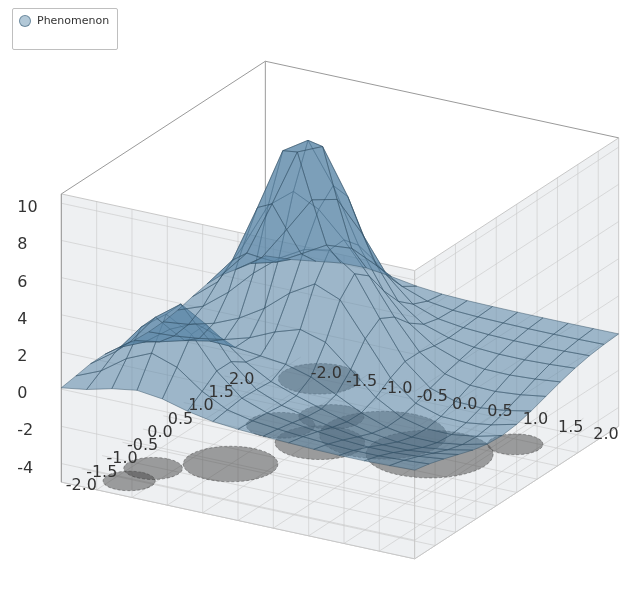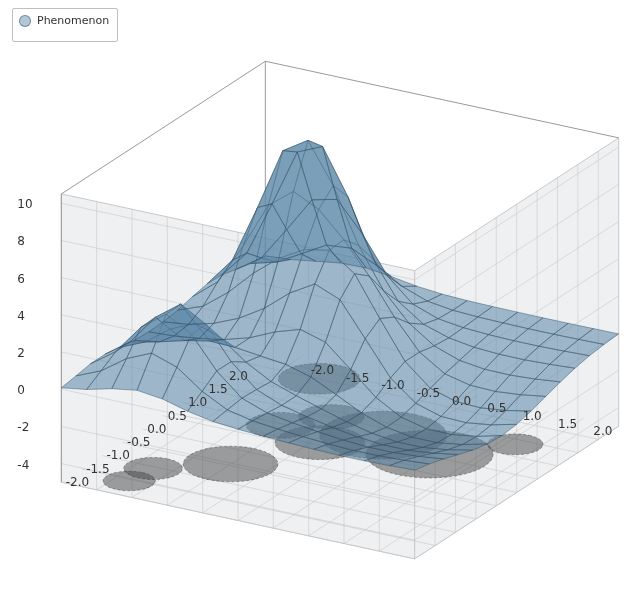--- a/index.html
+++ b/index.html
@@ -19,21 +19,21 @@
     left: 0; top: 0;
     width: 640px; height: 592px;
   }
   .legend {
     position: absolute;
     left: 12px;
     top: 8px;
     background: #ffffff;
     border: 1px solid #bfbfbf;
     border-radius: 2px;
-    padding: 4px 8px 12px 6px;
+    padding: 4px 8px 20px 6px;
     font-size: 11px;
     line-height: 16px;
   }
   .legend-row {
     display: flex;
     align-items: center;
     gap: 6px;
     height: 16px;
   }
   .swatch {
@@ -45,21 +45,21 @@
     background: rgba(84,132,167,0.45);
     border: 1px solid rgba(60,95,120,0.6);
   }
   .swatch.grey {
     background: rgba(70,70,70,0.55);
     border: 1px solid rgba(40,40,40,0.6);
   }
   .tick-label {
     position: absolute;
     color: #333;
-    font-size: 12px;
+    font-size: 16px;
     white-space: nowrap;
     user-select: none;
   }
   svg { display:block; }
 </style>
 </head>
 <body>
 
 <div class="plot-area">
   <svg id="svg3d" width="640" height="592">

